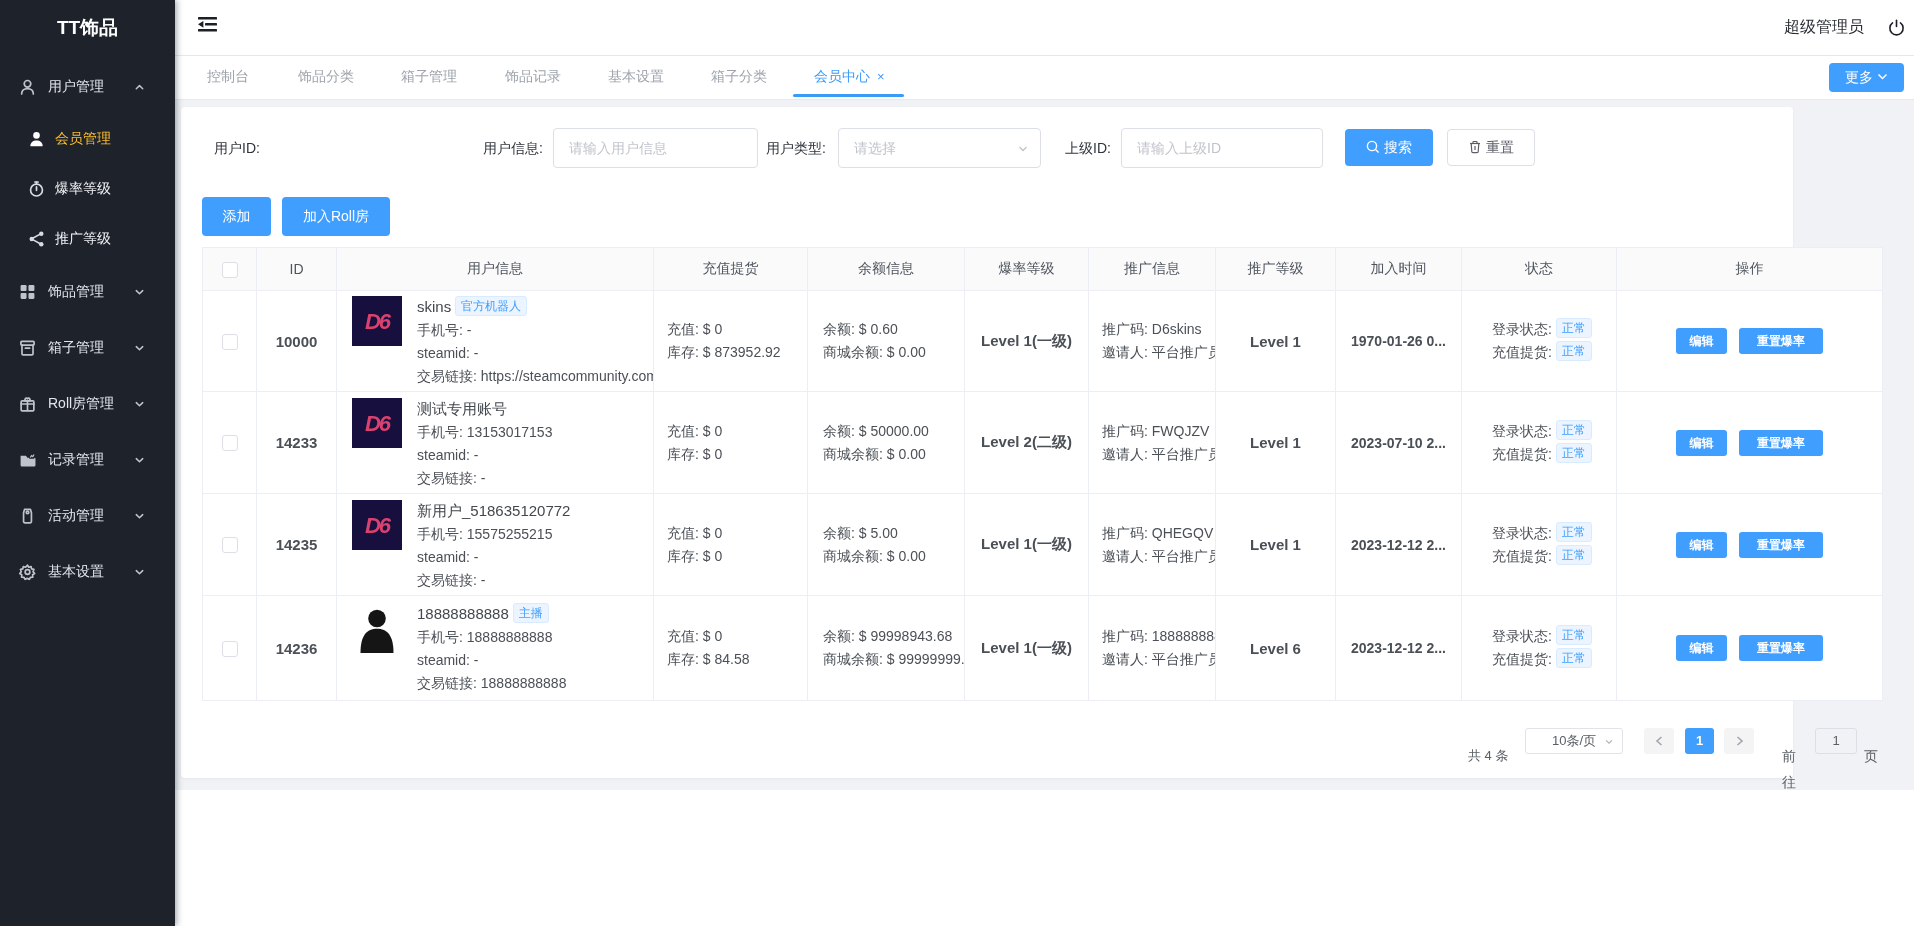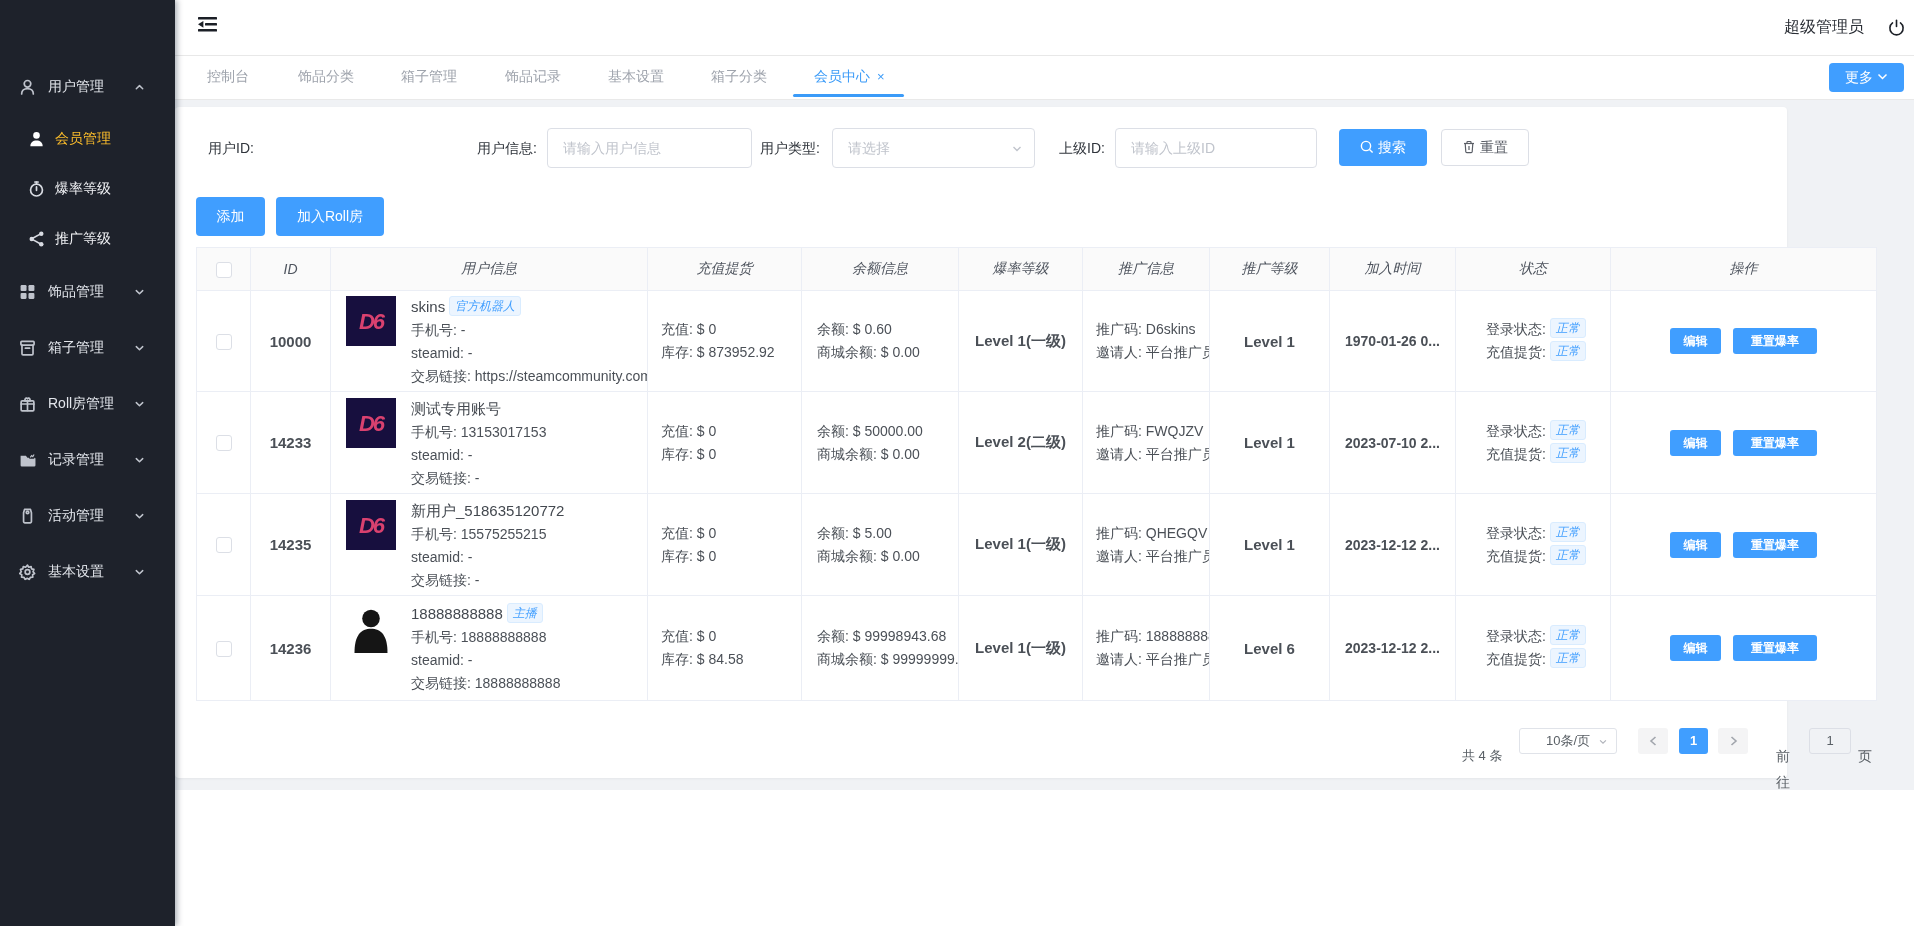--- a/index.html
+++ b/index.html
@@ -35,59 +35,60 @@
 #tabbar { position:absolute; left:175px; top:56px; width:1739px; height:44px;
   background:#fff; border-bottom:1px solid #e9e9e9; z-index:2; }
 .tab { position:absolute; top:0; height:40px; line-height:40px; font-size:14px; color:#9ea3ac; white-space:nowrap; }
 .tab.act { color:#3b9bf8; }
 #tabline { position:absolute; left:618px; top:38px; width:111px; height:3px; background:#3b9bf8; border-radius:2px; }
 #morebtn { position:absolute; right:10px; top:7px; width:75px; height:29px; background:#409eff;
   border-radius:4px; color:#fff; font-size:14px; text-align:center; line-height:29px; }
 
 
 #content { position:absolute; left:175px; top:100px; width:1739px; height:690px; background:#f0f2f5; }
-#card { position:absolute; left:0; top:7px; width:1612px; height:671px; background:#fff;
+#card { position:absolute; left:6px; top:7px; width:1612px; height:671px; background:#fff;
   border-radius:4px; box-shadow:0 1px 3px rgba(0,0,0,.05); }
 
 
 .flabel { position:absolute; top:21px; height:40px; line-height:40px; font-size:14px;
   color:#2f343b; text-align:right; white-space:nowrap; }
 .finput { position:absolute; top:21px; height:40px; border:1px solid #dcdfe6; border-radius:4px;
   background:#fff; line-height:38px; font-size:14px; color:#c0c4cc; padding-left:15px; white-space:nowrap; }
 .btn { position:absolute; border-radius:4px; font-size:14px; color:#fff; background:#409eff;
   text-align:center; }
 .btn.plain { background:#fff; border:1px solid #dcdfe6; color:#5a5e66; }
 
 
 #tbl { position:absolute; left:21px; top:140px; width:1680px; border-collapse:collapse;
   table-layout:fixed; font-size:14px; color:#4b5057; }
 #tbl th, #tbl td { border:1px solid #ebeef5; overflow:hidden; vertical-align:middle; }
-#tbl th { background:#fafafa; font-weight:normal; color:#4e545e; height:43px; font-size:14px;font-style:italic; }
+#tbl th { background:#fafafa; font-weight:normal; color:#4e545e; height:43px; font-size:14px; }
 #tbl td { background:#fff; }
 .cellpad { padding-left:13px; line-height:23px; white-space:nowrap; }
 .ctr { text-align:center;font-weight:bold; }
 .uinfo { position:relative; height:100px; }
 .uinfo .ava { position:absolute; left:15px; top:5px; width:50px; height:50px; }
 .uinfo .ut { position:absolute; left:80px; top:4px; line-height:23px; white-space:nowrap; }
 .tag { display:inline-block; height:20px; line-height:18px; padding:0 5px; font-size:12px;
-  color:#409eff; background:#ecf5ff; border:1px solid #d9ecff; border-radius:3px; vertical-align:2px;font-style:italic; }
+  color:#409eff; background:#ecf5ff; border:1px solid #d9ecff; border-radius:3px; vertical-align:2px; }
 .sbtn { display:inline-block; height:26px; line-height:26px; border-radius:3px; background:#409eff;
   color:#fff; font-size:12px; text-align:center; }
 .lvl { font-size:15px; }
 
 .ckb { display:inline-block; width:16px; height:16px; border:1px solid #dcdfe6; border-radius:3px;
   background:#fff; vertical-align:middle; }
 
 
 .pag { position:absolute; font-size:13px; color:#5a6066;margin-top:15px; }
 .pbox { position:absolute; top:621px; height:26px; border-radius:3px; }
 </style>
 </head>
 <body>
 <div id="sidebar">
+  <div id="logo">TT饰品</div>
   <div class="mi" style="top:59px">
     <svg class="ic lin" viewBox="0 0 16 16">
         <circle cx="8" cy="5" r="3.1"></circle>
         <path d="M2.5 14.5 c0-3.2 2.4-5 5.5-5 s5.5 1.8 5.5 5"></path>
       </svg>
     <span class="txt">用户管理</span>
     <svg class="chev lin" viewBox="0 0 12 12">
         <path d="M2.5 8 L6 4.5 L9.5 8"></path>
       </svg>
   </div>

